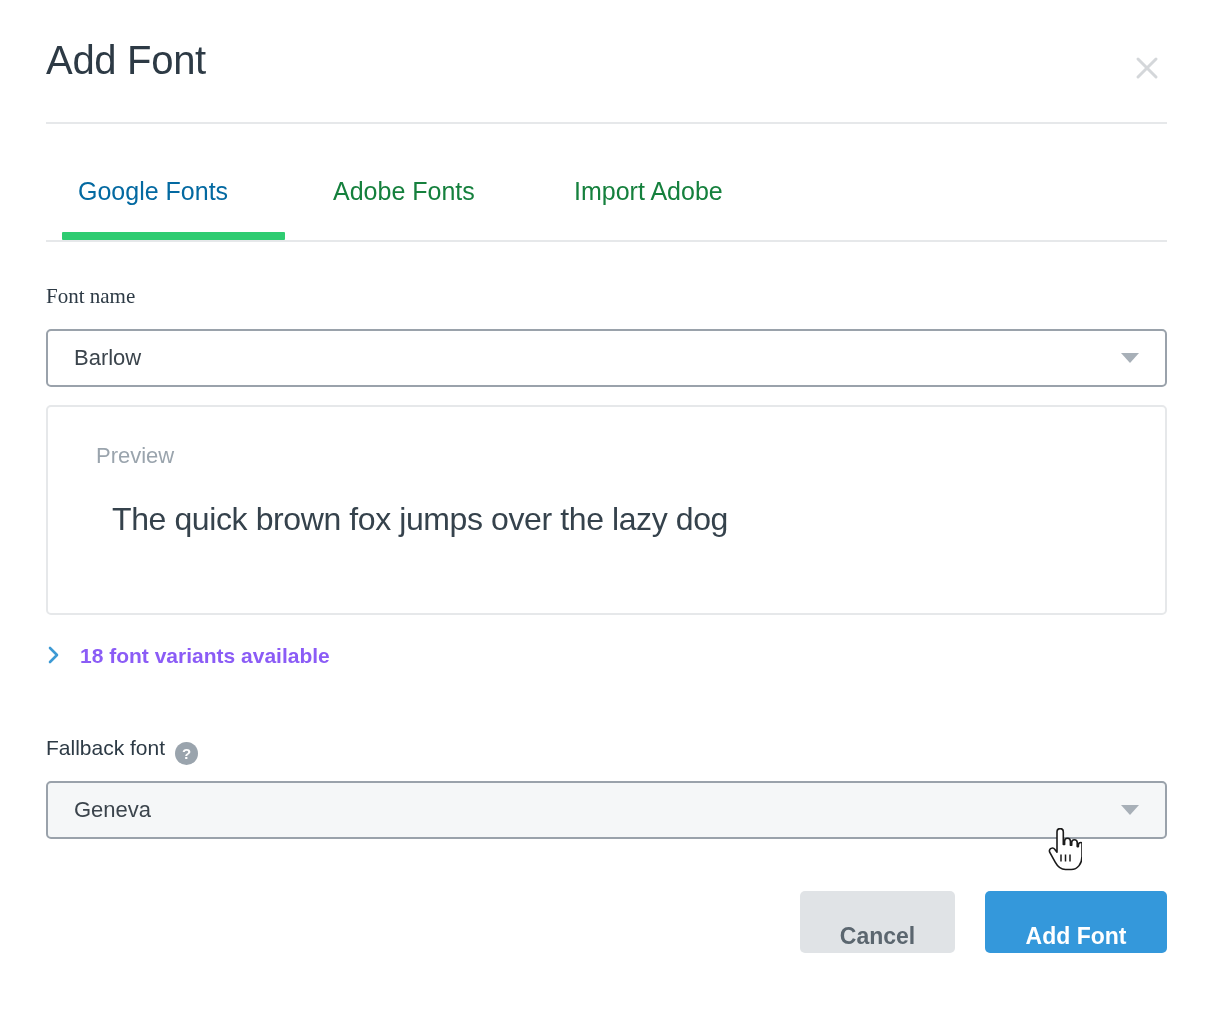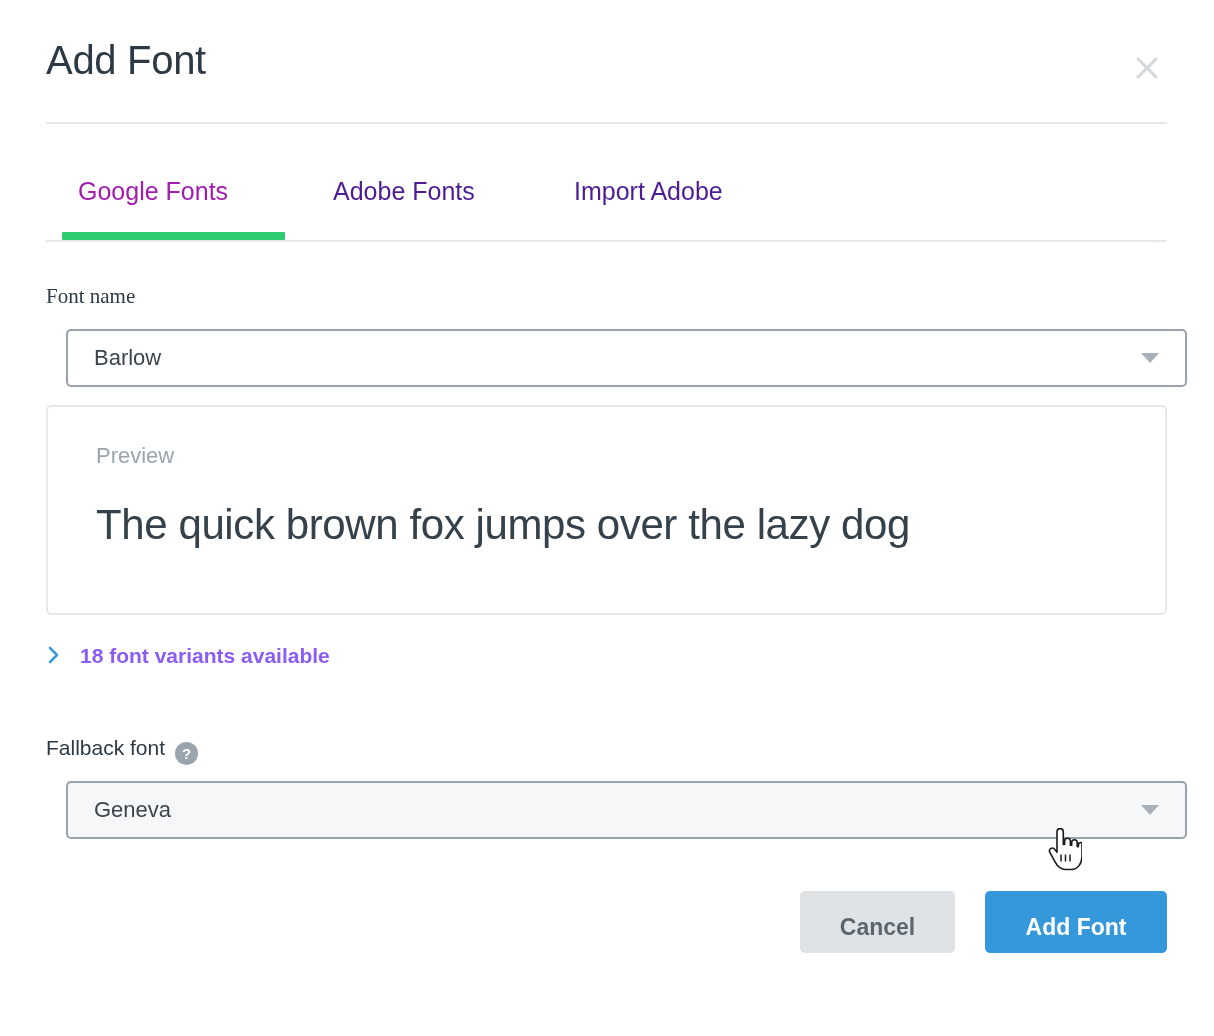--- a/index.html
+++ b/index.html
@@ -64,27 +64,27 @@
     width: 1121px;
     height: 82px;
     border-bottom: 2px solid #e6e8ea;
     box-sizing: border-box;
   }
   .tab {
     position: absolute;
     top: 16px;
     font-size: 25px;
     font-weight: 400;
-    color: #4c1d95;
+    color: #15803d;
     cursor: pointer;
     line-height: 1.2;
     white-space: nowrap;
   }
   .tab.active {
-    color: #a21caf;
+    color: #0369a1;
   }
   .tab-underline {
     position: absolute;
     left: 16px;
     top: 72px;
     width: 223px;
     height: 8px;
     background: #2ecc71;
     border-radius: 1px;
   }
@@ -124,21 +124,20 @@
   .select-box {
     position: absolute;
     left: 46px;
     width: 1121px;
     height: 58px;
     border: 2px solid #9aa2ab;
     border-radius: 5px;
     box-sizing: border-box;
     background: #ffffff;
     cursor: pointer;
-    margin-left: 20px;
   }
   .select-box.hovered { background: #f5f7f8; }
   #font-name-select { top: 329px; }
   #fallback-select  { top: 781px; }
 
   .select-value {
     position: absolute;
     left: 26px;
     top: 50%;
     transform: translateY(-50%);
@@ -173,23 +172,23 @@
   .preview-caption {
     position: absolute;
     left: 48px;
     top: 38px;
     font-size: 22px;
     color: #9aa4ad;
     line-height: 1;
   }
   .preview-sample {
     position: absolute;
-    left: 48px;
+    left: 64px;
     top: 94px;
-    font-size: 42px;
+    font-size: 32px;
     color: #35424c;
     font-weight: 400;
     letter-spacing: -0.4px;
     line-height: 1.15;
     white-space: nowrap;
   }
 
   
   .variants-row {
     position: absolute;
@@ -217,21 +216,21 @@
   
   .btn {
     position: absolute;
     height: 62px;
     border: none;
     border-radius: 5px;
     font-family: "Liberation Sans", sans-serif;
     font-size: 23px;
     font-weight: 700;
     cursor: pointer;
-    padding: 5px;
+    padding: 14px;
     line-height: 62px;
     text-align: center;
   }
   #cancel-button {
     left: 800px;
     top: 891px;
     width: 155px;
     background: #e0e3e6;
     color: #5b666f;
   }

